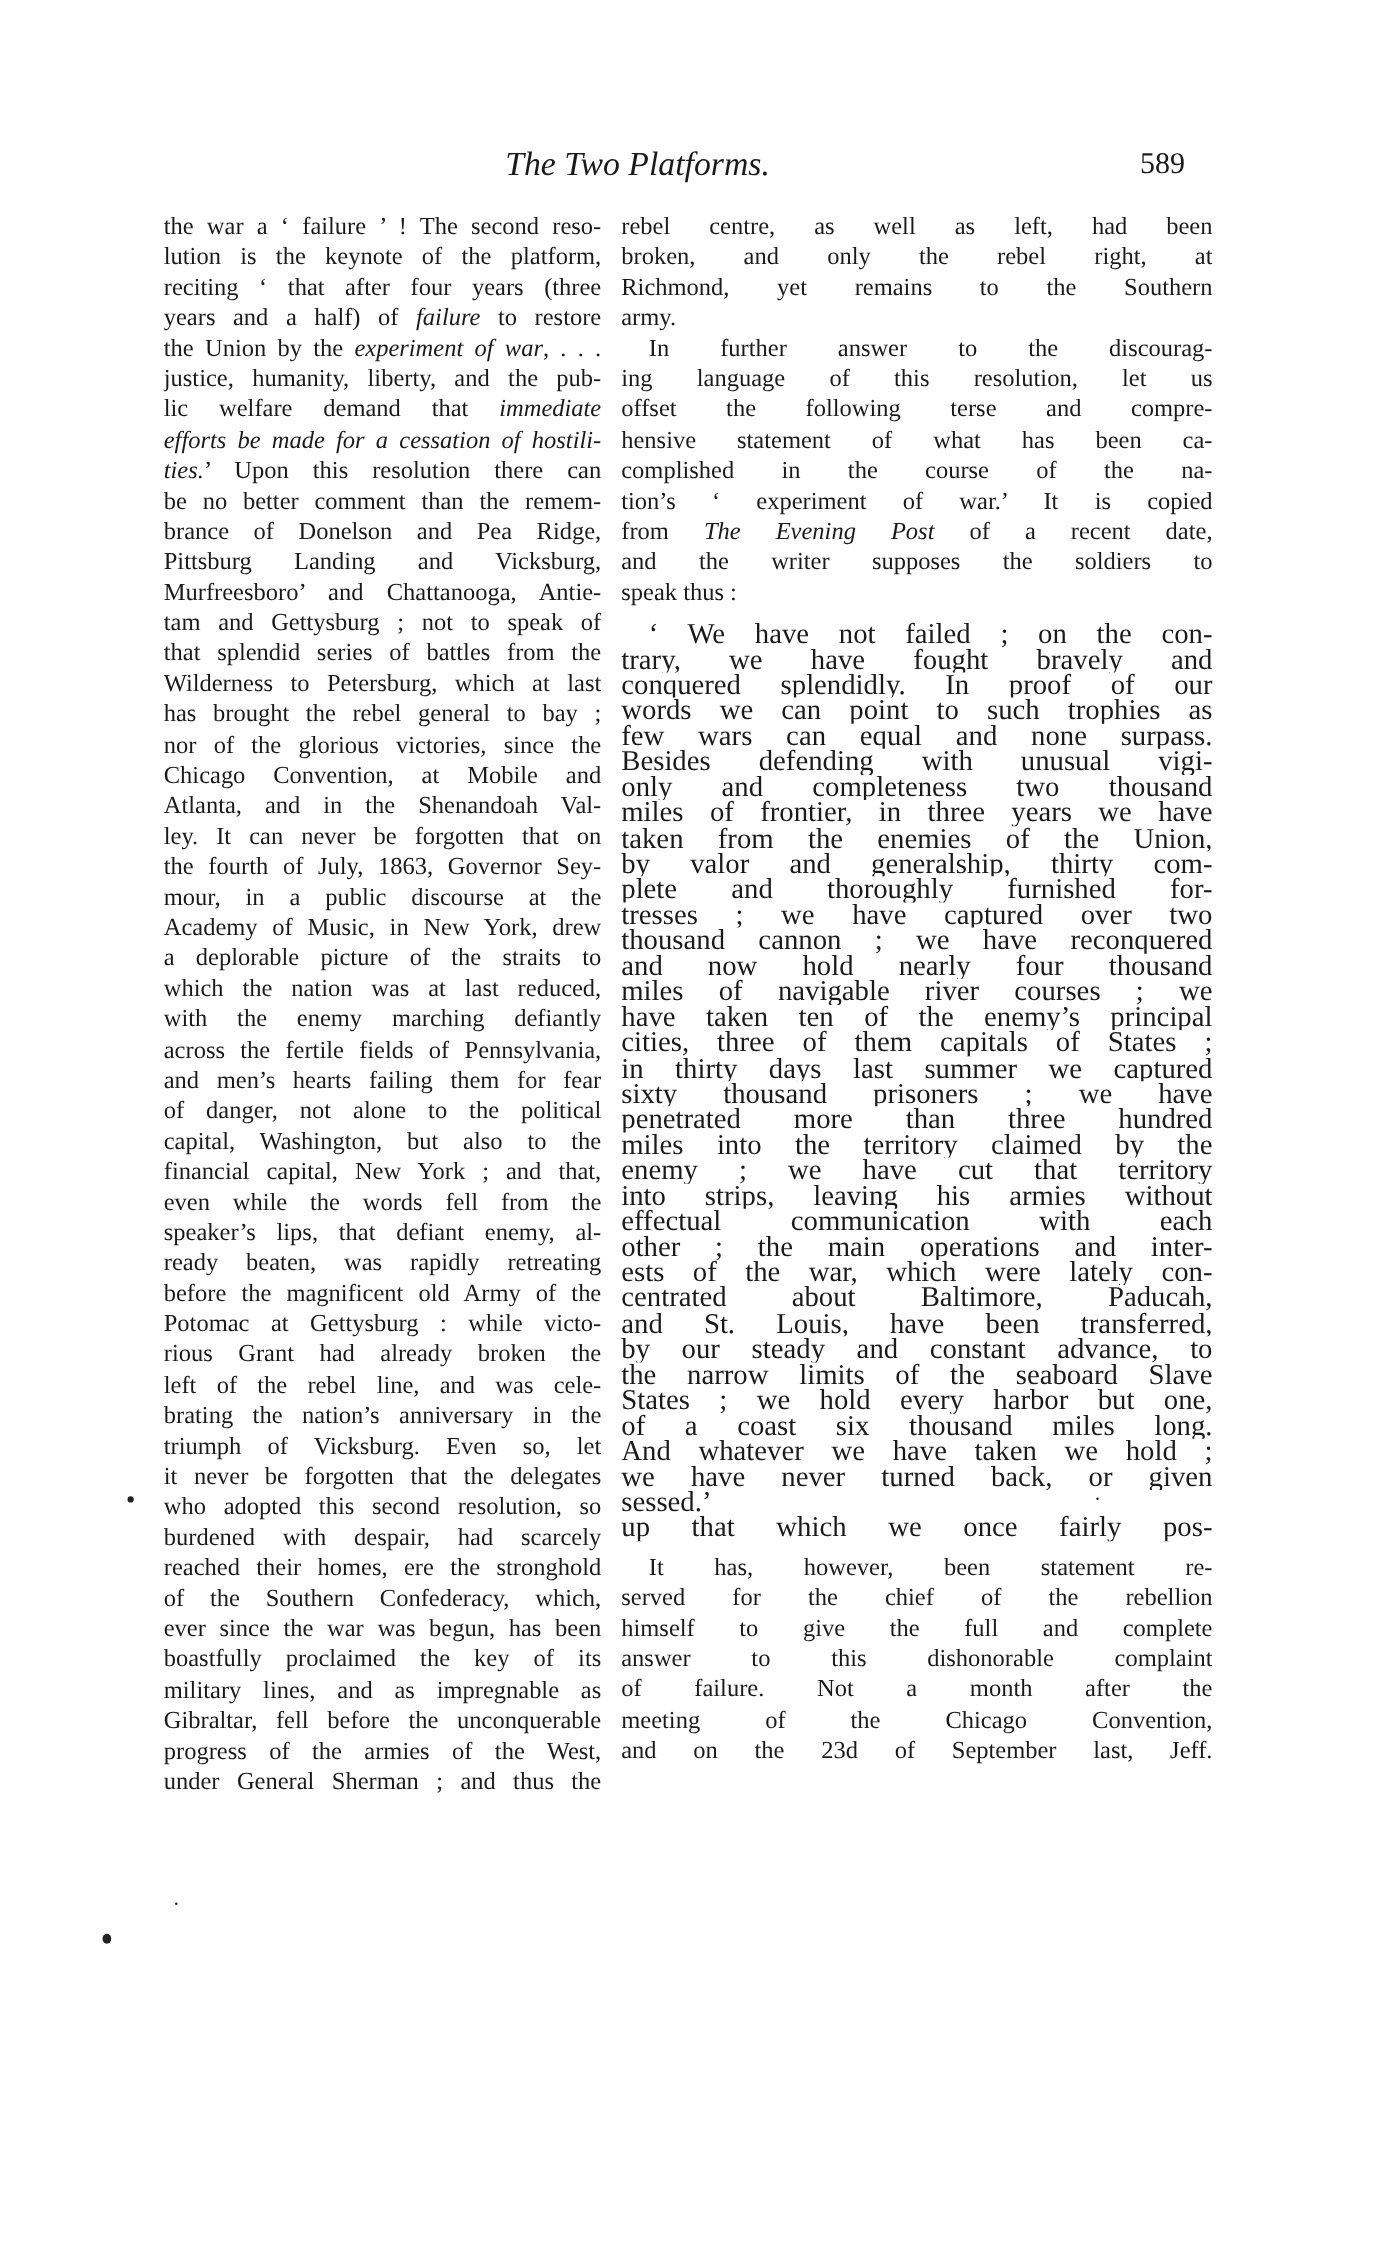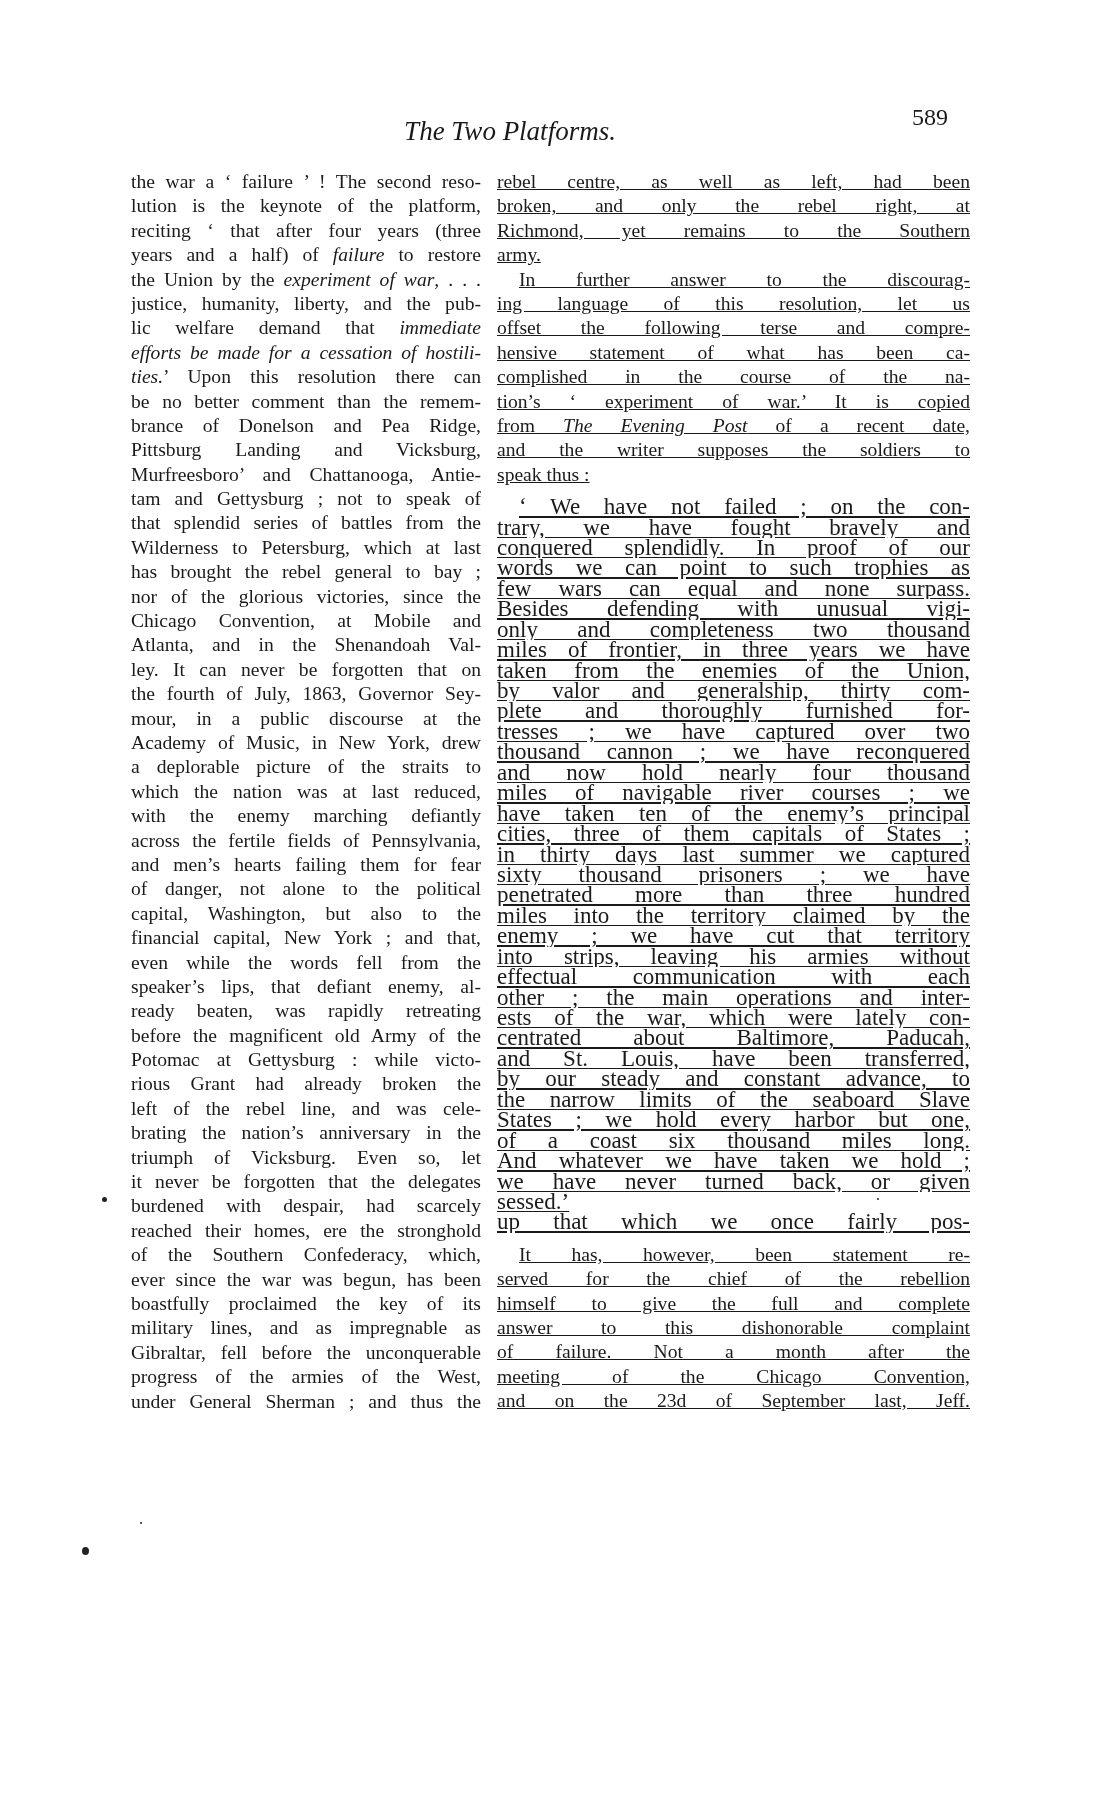--- a/index.html
+++ b/index.html
@@ -1,25 +1,25 @@
 <!DOCTYPE html>
 <html><head>
 <meta charset="utf-8">
 <style>
   html, body { margin: 0; padding: 0; background: #ffffff; }
   body { width: 1120px; height: 1800px; position: relative; overflow: hidden;
          font-family: "DejaVu Serif", "Liberation Serif", serif; color: #1a1a1a; }
   .page { position: absolute; left: 0; top: 0; width: 1120px; height: 1800px; }
   .running-head { position: absolute; top: 116px; left: 360px; width: 300px; text-align: center;
          font-family: "Liberation Serif", serif; font-style: italic; font-size: 27px; }
-  .page-number { position: absolute; top: 104px; left: 912px; font-family: "Liberation Serif", serif;
+  .page-number { position: absolute; top: 118px; left: 912px; font-family: "Liberation Serif", serif;
          font-size: 24px; }
   .col { position: absolute; top: 170px; font-family: "Liberation Serif", serif; font-size: 19.6px; }
   .col-left { left: 131px; width: 350px; }
-  .col-right { left: 497px; width: 473px; text-decoration: underline; }
+  .col-right { left: 497px; width: 473px; }
   .line { height: 24.4px; line-height: 24.4px; white-space: nowrap; text-align: justify;
           text-align-last: justify; overflow: hidden; }
   .line.last { text-align-last: left; }
   .line.indent { padding-left: 22px; }
   .quote .line { font-size: 23px; height: 20.45px; line-height: 20.45px; }
   .gap-lg { height: 10px; }
   em { font-style: italic; }
   .mark { position: absolute; background: #222; border-radius: 50%; }
 </style>
 </head>
@@ -65,20 +65,21 @@
       <div class="line">even while the words fell from the</div>
       <div class="line">speaker’s lips, that defiant enemy, al-</div>
       <div class="line">ready beaten, was rapidly retreating</div>
       <div class="line">before the magnificent old Army of the</div>
       <div class="line">Potomac at Gettysburg :  while victo-</div>
       <div class="line">rious Grant had already broken the</div>
       <div class="line">left of the rebel line, and was cele-</div>
       <div class="line">brating the nation’s anniversary in the</div>
       <div class="line">triumph of Vicksburg.  Even so, let</div>
       <div class="line">it never be forgotten that the delegates</div>
+      <div class="line">who adopted this second resolution, so</div>
       <div class="line">burdened with despair, had scarcely</div>
       <div class="line">reached their homes, ere the stronghold</div>
       <div class="line">of the Southern Confederacy, which,</div>
       <div class="line">ever since the war was begun, has been</div>
       <div class="line">boastfully proclaimed the key of its</div>
       <div class="line">military lines, and as impregnable as</div>
       <div class="line">Gibraltar, fell before the unconquerable</div>
       <div class="line">progress of the armies of the West,</div>
       <div class="line">under General Sherman ; and thus the</div>
     </div>

